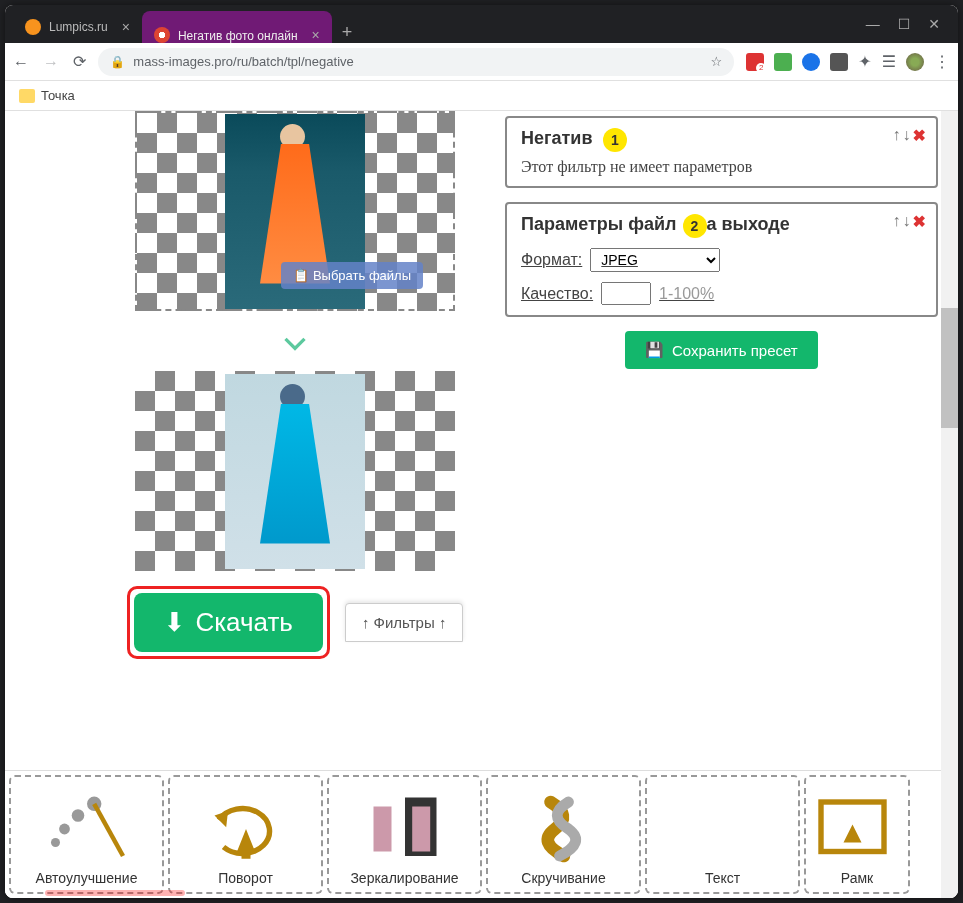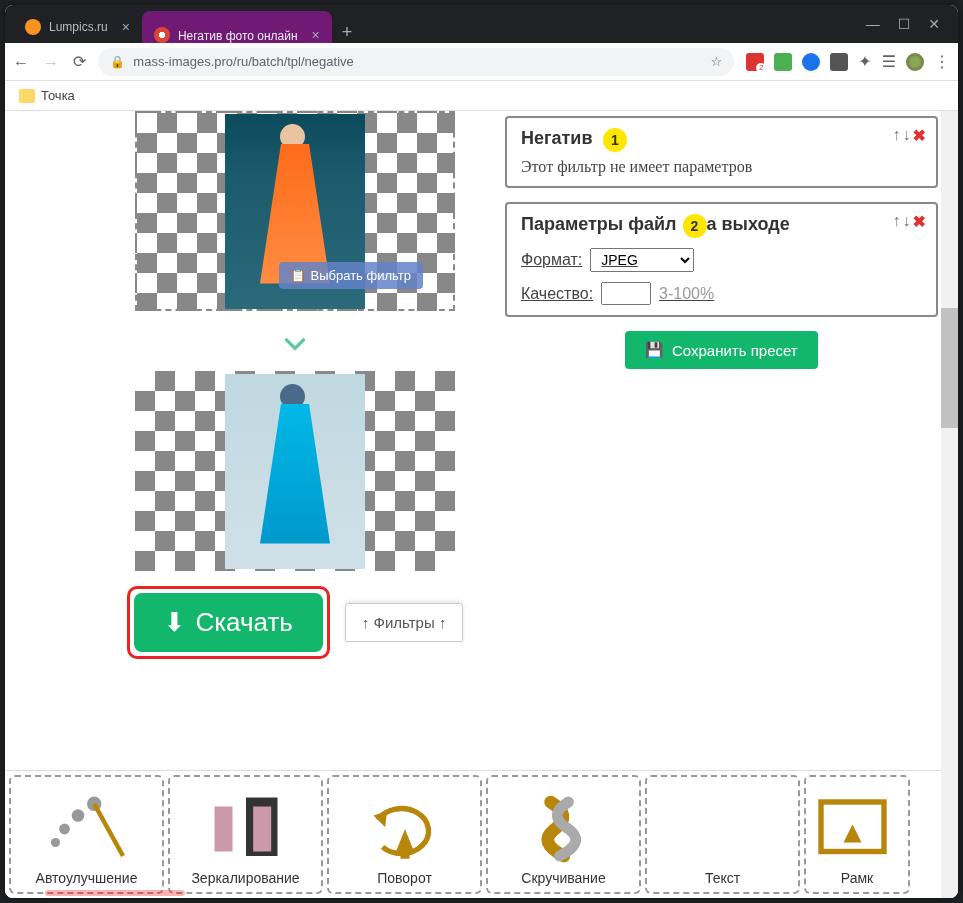--- a/index.html
+++ b/index.html
@@ -72,21 +72,21 @@
 .panel-title { font-weight: bold; font-size: 18px; margin-bottom: 6px; font-family: Georgia, serif; color: #333; }
 .panel-desc { font-size: 16px; color: #444; font-family: Georgia, serif; }
 .panel-ctrl { position: absolute; top: 8px; right: 10px; display: flex; gap: 2px; }
 .panel-ctrl span { font-size: 16px; font-weight: bold; }
 .up { color: #777; }
 .down { color: #777; }
 .del { color: #d33; }
 .badge { display: inline-block; width: 24px; height: 24px; background: #ffe600; border-radius: 50%; text-align: center; line-height: 24px; font-weight: bold; font-size: 14px; margin-left: 6px; vertical-align: middle; }
 
 .form-row { display: flex; align-items: center; gap: 8px; margin-top: 10px; font-family: Georgia, serif; font-size: 16px; color: #444; text-decoration: underline; }
-.form-row select { padding: 2px 6px; font-size: 14px; width: 104px; }
+.form-row select { padding: 2px 6px; font-size: 14px; width: 130px; }
 .form-row input { width: 50px; padding: 2px; }
 
 .save-preset { background: #13b76c; color: #fff; border: none; padding: 10px 20px; border-radius: 4px; font-size: 15px; display: flex; align-items: center; gap: 8px; margin: 10px auto; cursor: pointer; }
 .save-row { text-align: center; }
 
 
 .filter-strip { position: absolute; bottom: 0; left: 0; right: 17px; height: 128px; background: #fff; display: flex; gap: 4px; padding: 4px 4px; overflow: hidden; border-top: 1px solid #ddd; }
 .filter-item { flex: 0 0 155px; border: 2px dashed #999; border-radius: 6px; display: flex; flex-direction: column; align-items: center; justify-content: flex-end; padding: 6px; cursor: pointer; }
 .filter-icon { width: 90px; height: 75px; display: flex; align-items: center; justify-content: center; }
 .filter-label { font-size: 14px; color: #333; margin-top: 4px; }
@@ -152,21 +152,21 @@
   <div class="content">
     <div class="main-area">
       <div class="left-col">
 
         <div class="img-box1 checker">
           <div class="img-content1">
             <div class="head1"></div>
             <div class="dress1"></div>
           </div>
           <div class="select-btn">
-            📋 <span>Выбрать фильтр</span>
+            📋 <span>Выбрать файлы</span>
           </div>
         </div>
 
         <div class="arrow-down">
           <svg viewBox="0 0 24 24">
               <path d="M12 3v12l-5-5-1.4 1.4L12 17.8l6.4-6.4L17 10l-5 5V3z"></path>
             </svg>
         </div>
 
         <div class="img-box2 checker">
@@ -212,21 +212,21 @@
           </div>
           <div class="form-row">
             <span>Формат:</span>
             <select>
               <option>JPEG</option>
             </select>
           </div>
           <div class="form-row">
             <span>Качество:</span>
             <input type="text" style="">
-            <span style="color:#999">3-100%</span>
+            <span style="color:#999">1-100%</span>
           </div>
         </div>
 
         <div class="save-row">
           <button class="save-preset">
             <span>💾</span>
             <span>Сохранить пресет</span>
           </button>
         </div>
       </div>
@@ -243,40 +243,40 @@
                 <circle cx="58" cy="12" r="8"></circle>
               </g>
               <line x1="58" y1="12" x2="90" y2="70" stroke="#b8860b" stroke-width="5"></line>
             </svg>
         </div>
         <div class="filter-label">Автоулучшение</div>
       </div>
       <div class="filter-item">
         <div class="filter-icon">
           <svg viewBox="0 0 100 80">
+              <path d="M20 30 A30 25 0 1 1 25 60" fill="none" stroke="#b8860b" stroke-width="6"></path>
+              <polygon points="15,25 30,20 28,38" fill="#b8860b"></polygon>
+              <path d="M40 65 L50 40 L60 65 Z M45 65 h10 v8 h-10z" fill="#b8860b"></path>
+            </svg>
+        </div>
+        <div class="filter-label">Поворот</div>
+      </div>
+      <div class="filter-item">
+        <div class="filter-icon">
+          <svg viewBox="0 0 100 80">
               <rect x="50" y="5" width="35" height="65" fill="#333"></rect>
               <rect x="15" y="15" width="20" height="50" fill="#c9a"></rect>
               <rect x="58" y="15" width="20" height="50" fill="#c9a"></rect>
             </svg>
         </div>
         <div class="filter-label">Зеркалирование</div>
       </div>
       <div class="filter-item">
         <div class="filter-icon">
           <svg viewBox="0 0 100 80">
-              <path d="M20 30 A30 25 0 1 1 25 60" fill="none" stroke="#b8860b" stroke-width="6"></path>
-              <polygon points="15,25 30,20 28,38" fill="#b8860b"></polygon>
-              <path d="M40 65 L50 40 L60 65 Z M45 65 h10 v8 h-10z" fill="#b8860b"></path>
-            </svg>
-        </div>
-        <div class="filter-label">Поворот</div>
-      </div>
-      <div class="filter-item">
-        <div class="filter-icon">
-          <svg viewBox="0 0 100 80">
               <path d="M35 10 Q60 25 40 40 Q20 55 50 70" fill="none" stroke="#b8860b" stroke-width="14" stroke-linecap="round"></path>
               <path d="M55 10 Q30 25 55 40 Q75 55 45 70" fill="none" stroke="#aaa" stroke-width="12" stroke-linecap="round"></path>
             </svg>
         </div>
         <div class="filter-label">Скручивание</div>
       </div>
       <div class="filter-item">
         <div class="filter-label">Текст</div>
       </div>
       <div class="filter-item" style="flex:0 0 80px">

